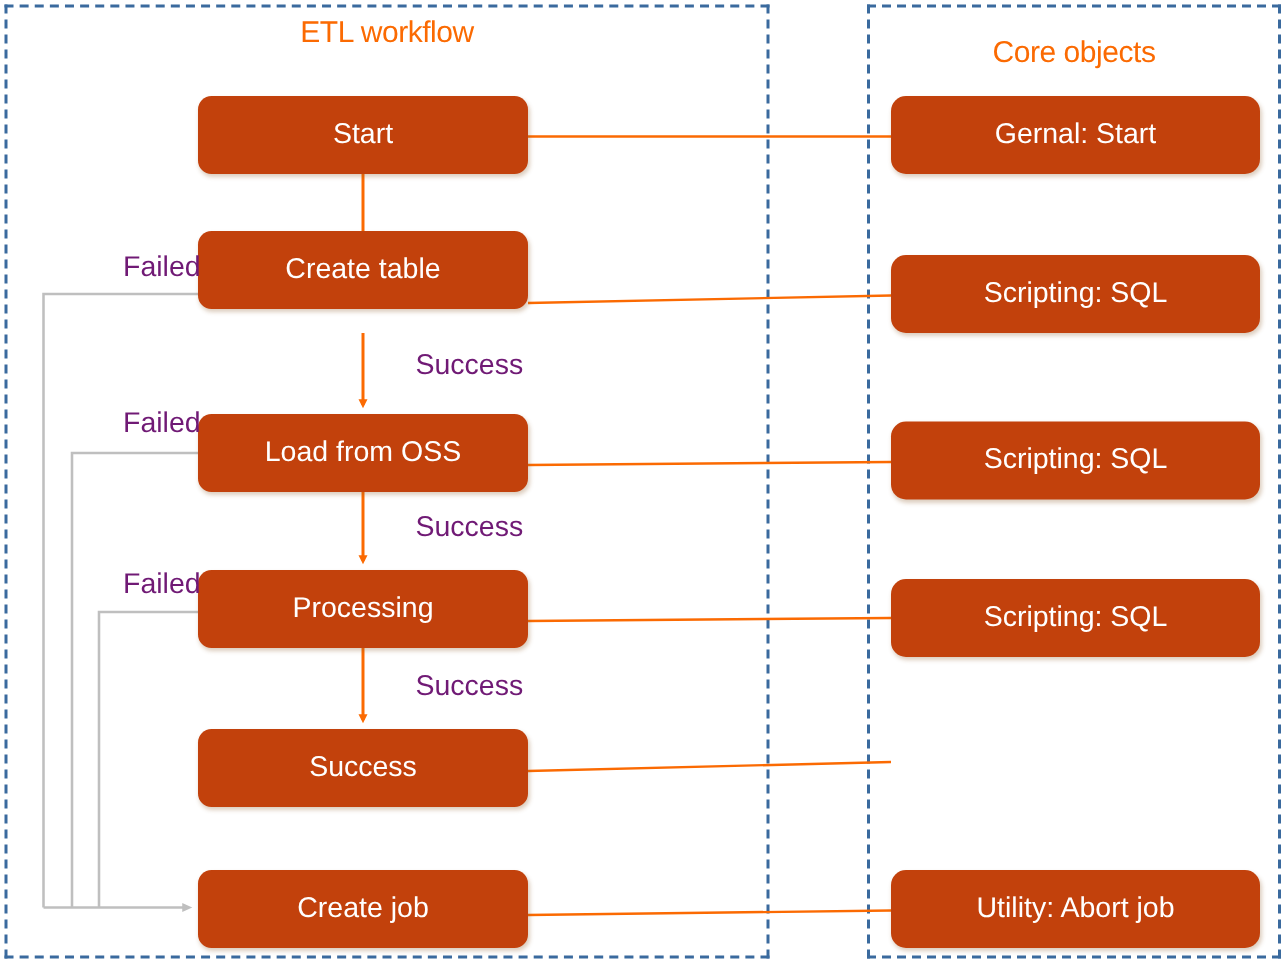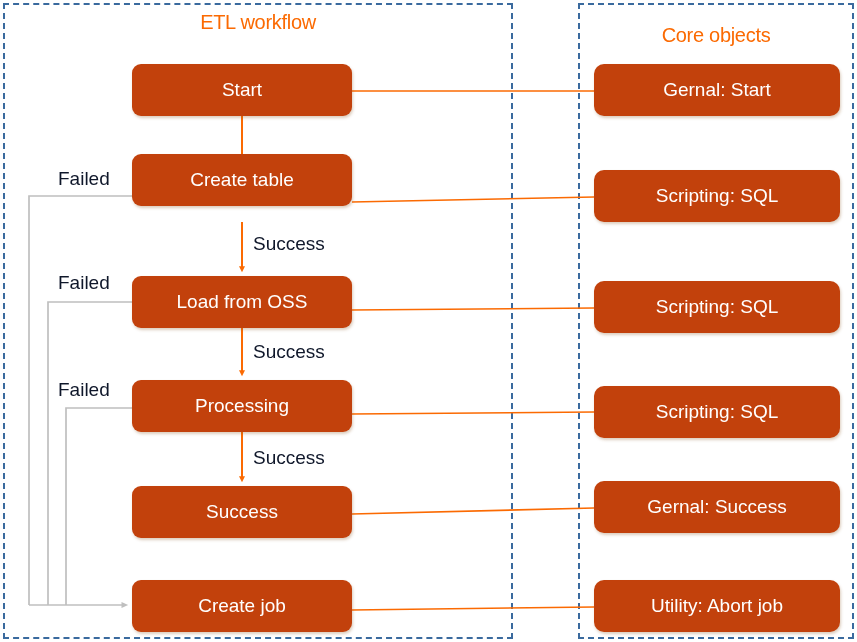--- a/index.html
+++ b/index.html
@@ -24,21 +24,21 @@
   
   .node{position:absolute;background:#c2410c;border-radius:9px;
         color:#ffffff;font-size:19px;display:flex;align-items:center;
         justify-content:center;box-sizing:border-box;
         box-shadow:1px 2px 3px rgba(140,90,40,0.30);
         white-space:nowrap;z-index:4;}
   .node.left{left:132px;width:220px;height:52px;}
   .node.right{left:594px;width:246px;height:52px;border-radius:10px;}
 
   
-  .elabel{position:absolute;font-size:19px;color:#0f172a;white-space:nowrap;z-index:6;}
+  .elabel{position:absolute;font-size:19px;color:#701a75;white-space:nowrap;z-index:6;margin-left:24px;}
 
   
   #wires{position:absolute;left:0;top:0;width:857px;height:642px;z-index:2;}
 </style>
 </head>
 <body>
 
 <div id="stage">
 
   <div class="panel" id="panel-left"></div>
@@ -89,21 +89,20 @@
   <div class="node left" style="top:154px">Create table</div>
   <div class="node left" style="top:276px">Load from OSS</div>
   <div class="node left" style="top:380px">Processing</div>
   <div class="node left" style="top:486px">Success</div>
   <div class="node left" style="top:580px">Create job</div>
 
   <div class="node right" style="top:64px">Gernal: Start</div>
   <div class="node right" style="top:170px">Scripting: SQL</div>
   <div class="node right" style="top:281px">Scripting: SQL</div>
   <div class="node right" style="top:386px">Scripting: SQL</div>
-  <div class="node right" style="top:481px">Gernal: Success</div>
   <div class="node right" style="top:580px">Utility: Abort job</div>
 
   <div class="elabel" style="left:253px;top:233px">Success</div>
   <div class="elabel" style="left:253px;top:341px">Success</div>
   <div class="elabel" style="left:253px;top:447px">Success</div>
 
   <div class="elabel" style="left:58px;top:168px">Failed</div>
   <div class="elabel" style="left:58px;top:272px">Failed</div>
   <div class="elabel" style="left:58px;top:379px">Failed</div>
 

